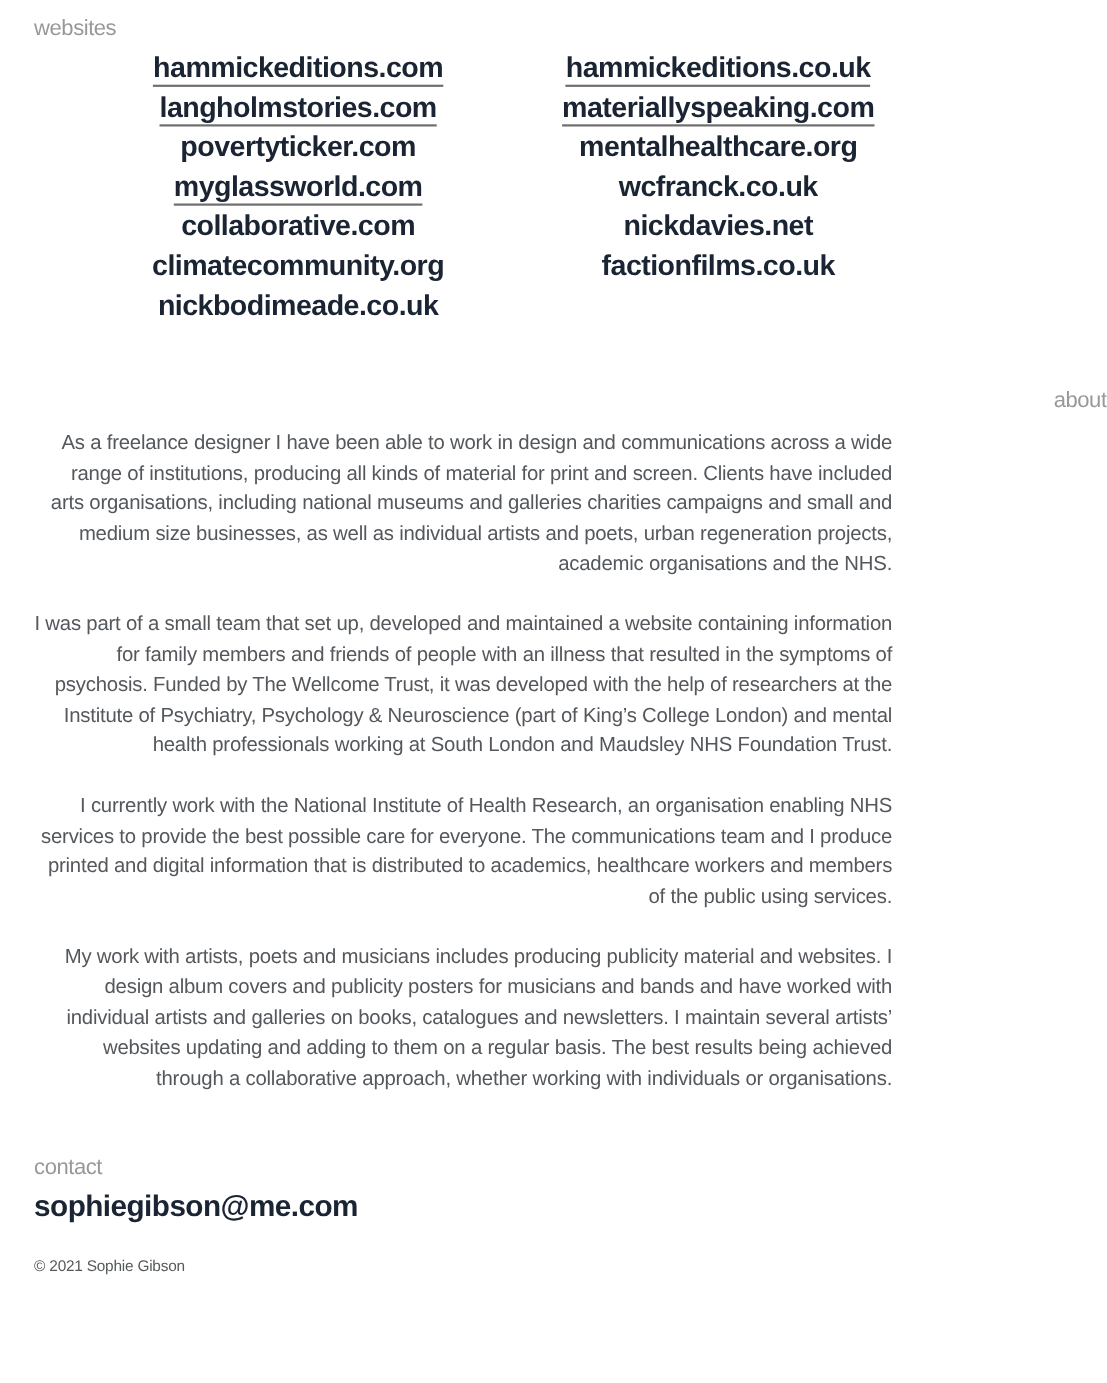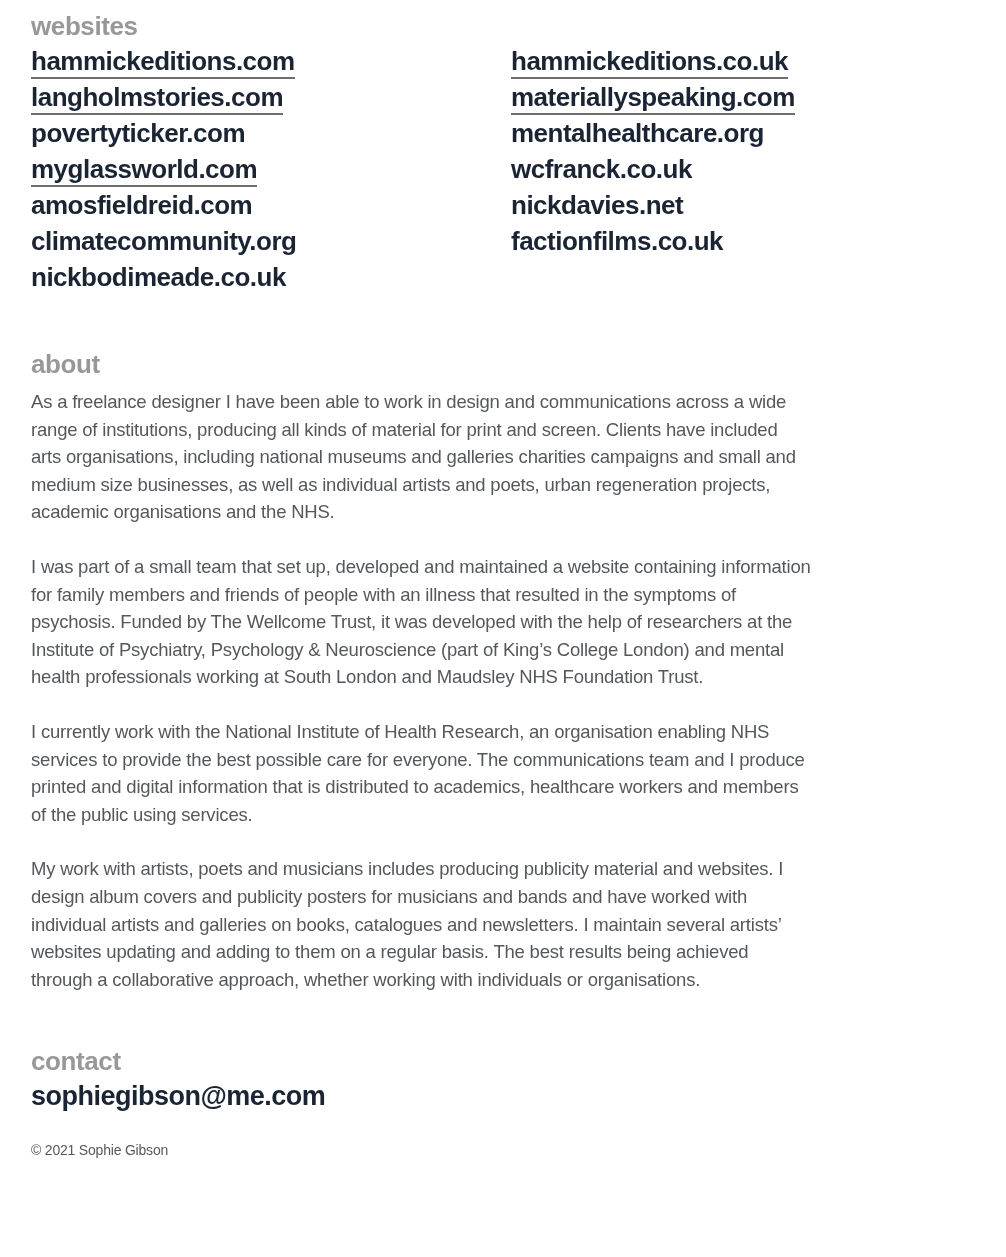--- a/index.html
+++ b/index.html
@@ -13,56 +13,57 @@
   html,body{margin:0;padding:0;background:#ffffff;}
   body{font-family:"Liberation Sans", sans-serif;}
   .page{
     width:1006px;
     min-height:1257px;
     padding:10px 0 0 31px;
     background:#ffffff;
   }
   h2.sec{
     margin:0;
-    font-size:26px;
-    font-weight:bold;
+    font-size:20px;
+    font-weight:normal;
     letter-spacing:-0.4px;
     color:var(--heading);
     line-height:32px;
   }
   
   .link-cols{
     display:flex;
     margin-top:4px;
   }
   .link-col{
     list-style:none;
     margin:0;
     padding:0;
+    text-align:center;
   }
   .link-col.left{width:480px;}
   .link-col li{
     height:36px;
     line-height:36px;
   }
   a.site{
     display:inline-block;
     font-size:26px;
     font-weight:bold;
     letter-spacing:-0.5px;
     color:var(--link);
     text-decoration:none;
     line-height:30px;
   }
   a.site.u{
     border-bottom:2px solid var(--underline);
     padding-bottom:1px;
   }
   
-  .about{margin-top:50px;}
+  .about{margin-top:50px;text-align:right;}
   .about p{
     width:780px;
     margin:0 0 27px 0;
     font-size:18.5px;
     line-height:27.6px;
     letter-spacing:-0.2px;
     color:var(--body);
   }
   .about h2{margin-bottom:8px;}
   
@@ -89,21 +90,21 @@
 <main class="page">
 
   <section class="websites">
     <h2 class="sec">websites</h2>
     <div class="link-cols">
       <ul class="link-col left" id="col-left">
           <li><a href="#" class="site u">hammickeditions.com</a></li>
           <li><a href="#" class="site u">langholmstories.com</a></li>
           <li><a href="#" class="site">povertyticker.com</a></li>
           <li><a href="#" class="site u">myglassworld.com</a></li>
-          <li><a href="#" class="site">amosfieldreid.com</a></li>
+          <li><a href="#" class="site">collaborative.com</a></li>
           <li><a href="#" class="site">climatecommunity.org</a></li>
           <li><a href="#" class="site">nickbodimeade.co.uk</a></li>
         </ul>
       <ul class="link-col right" id="col-right">
           <li><a href="#" class="site u">hammickeditions.co.uk</a></li>
           <li><a href="#" class="site u">materiallyspeaking.com</a></li>
           <li><a href="#" class="site">mentalhealthcare.org</a></li>
           <li><a href="#" class="site">wcfranck.co.uk</a></li>
           <li><a href="#" class="site">nickdavies.net</a></li>
           <li><a href="#" class="site">factionfilms.co.uk</a></li>

